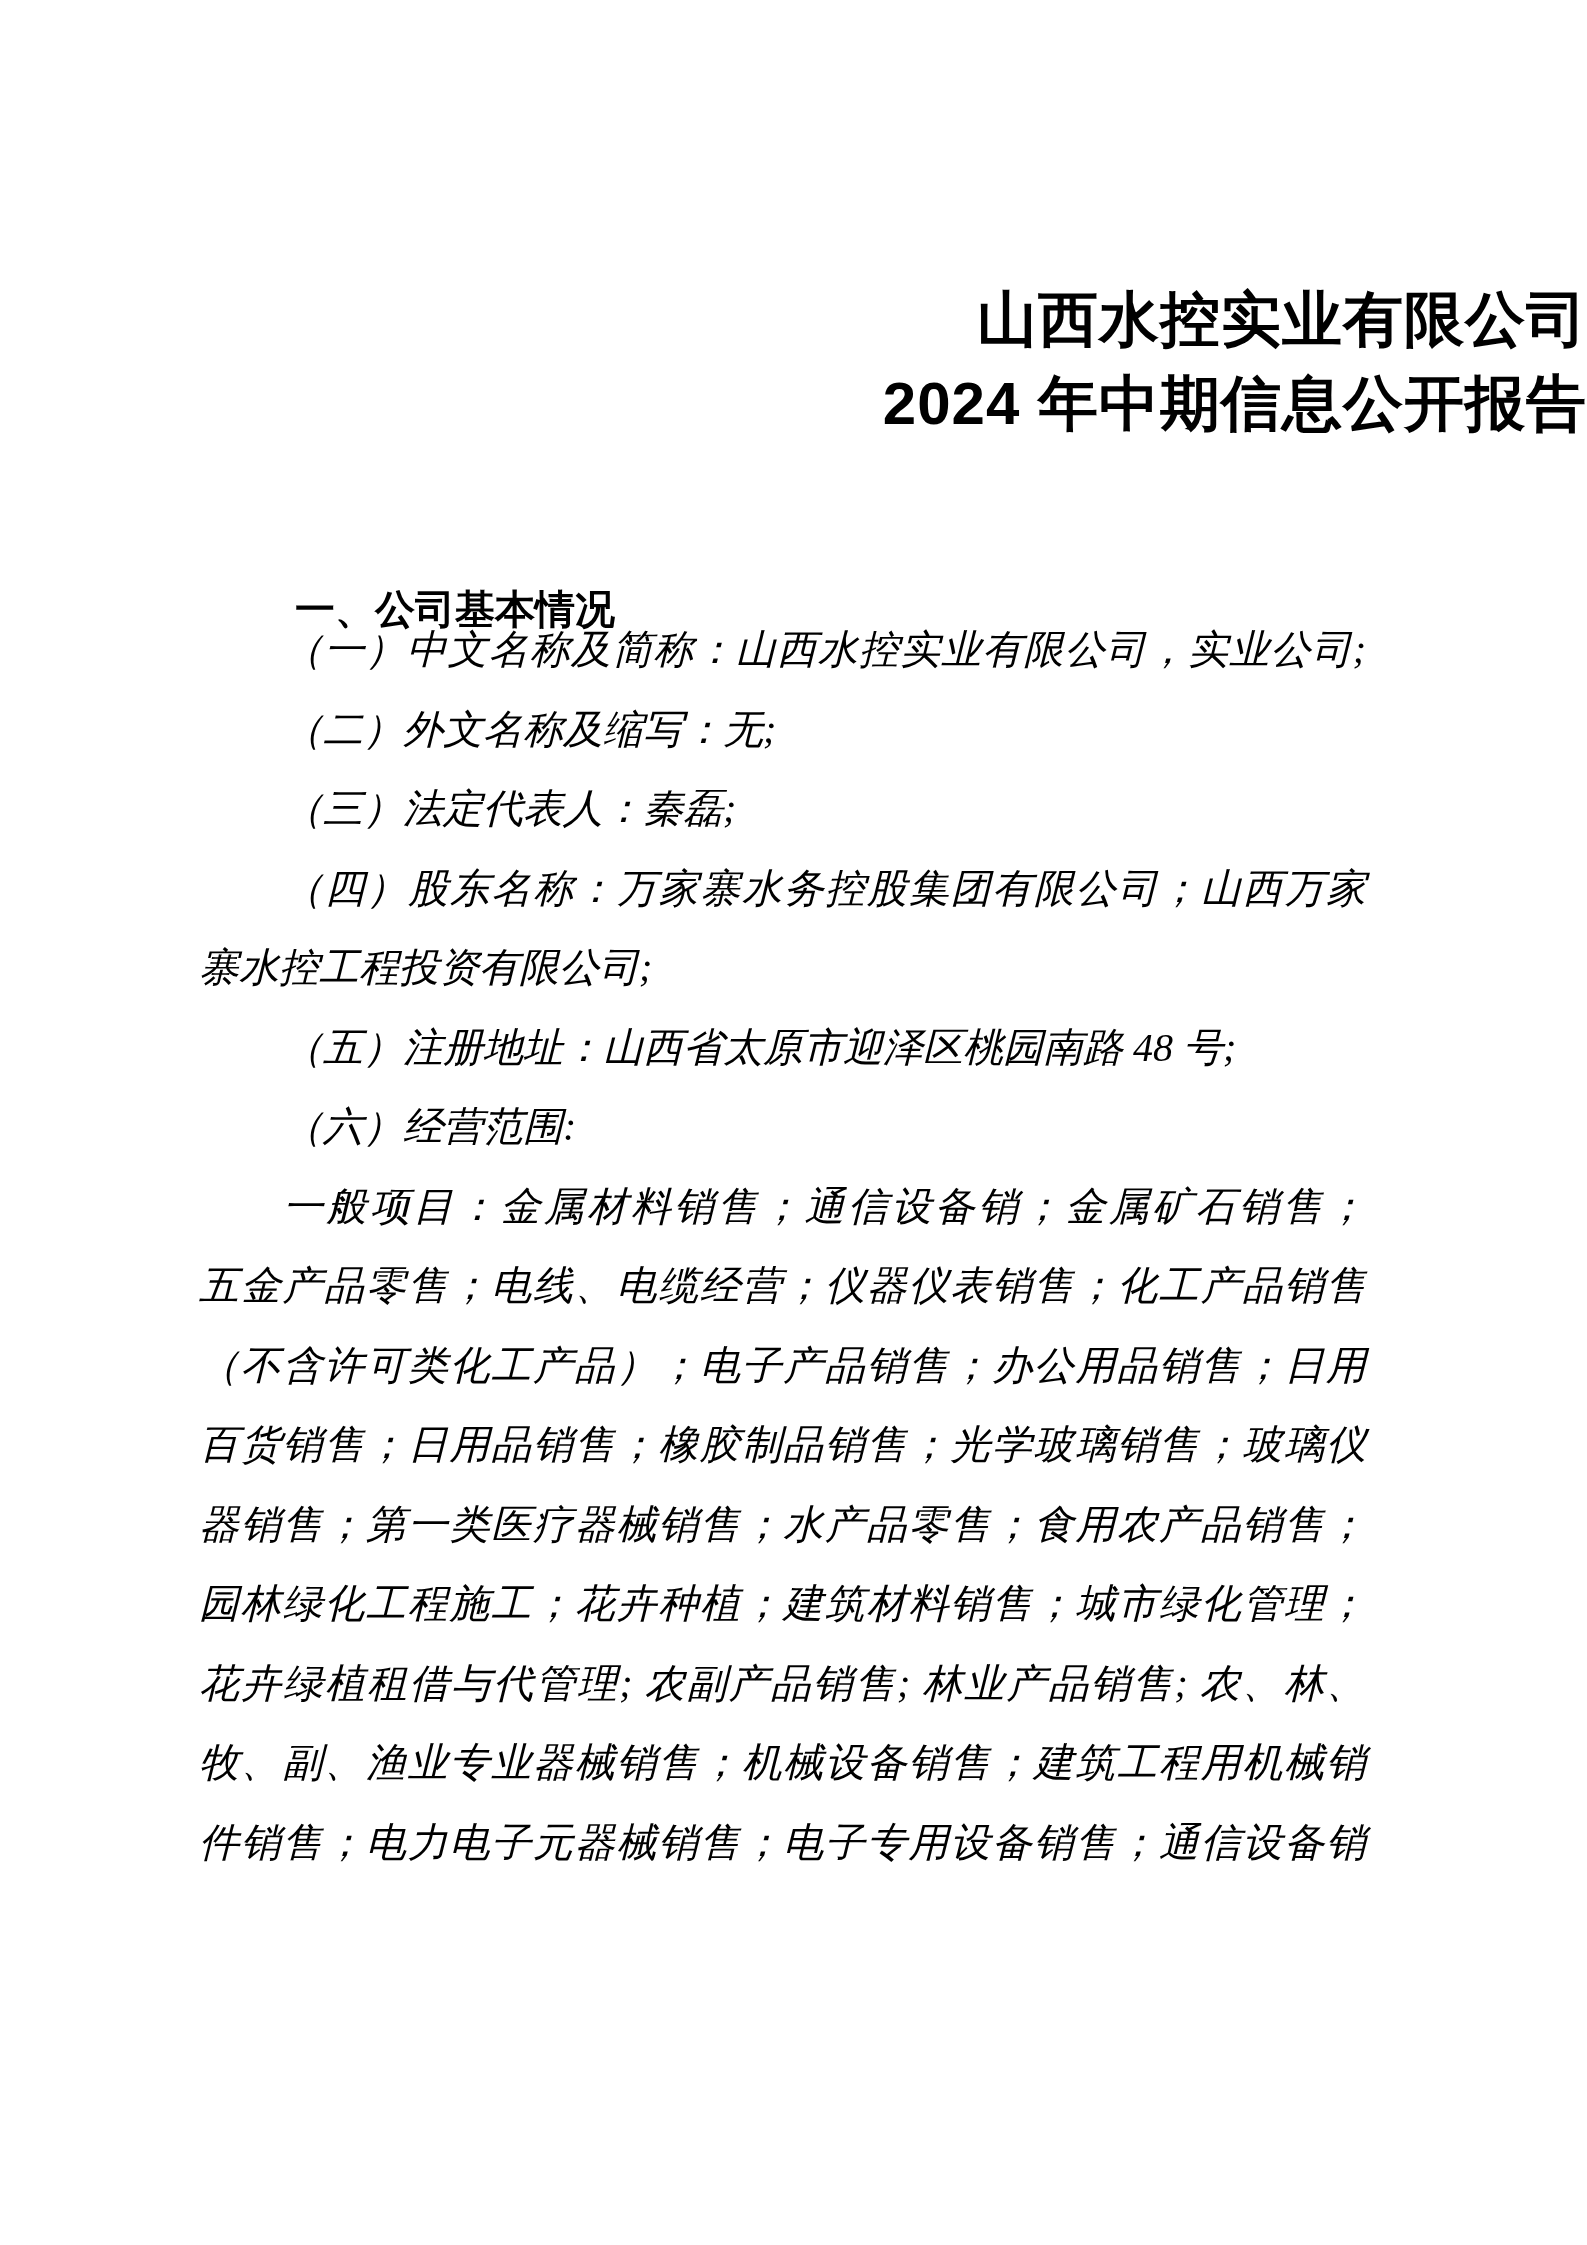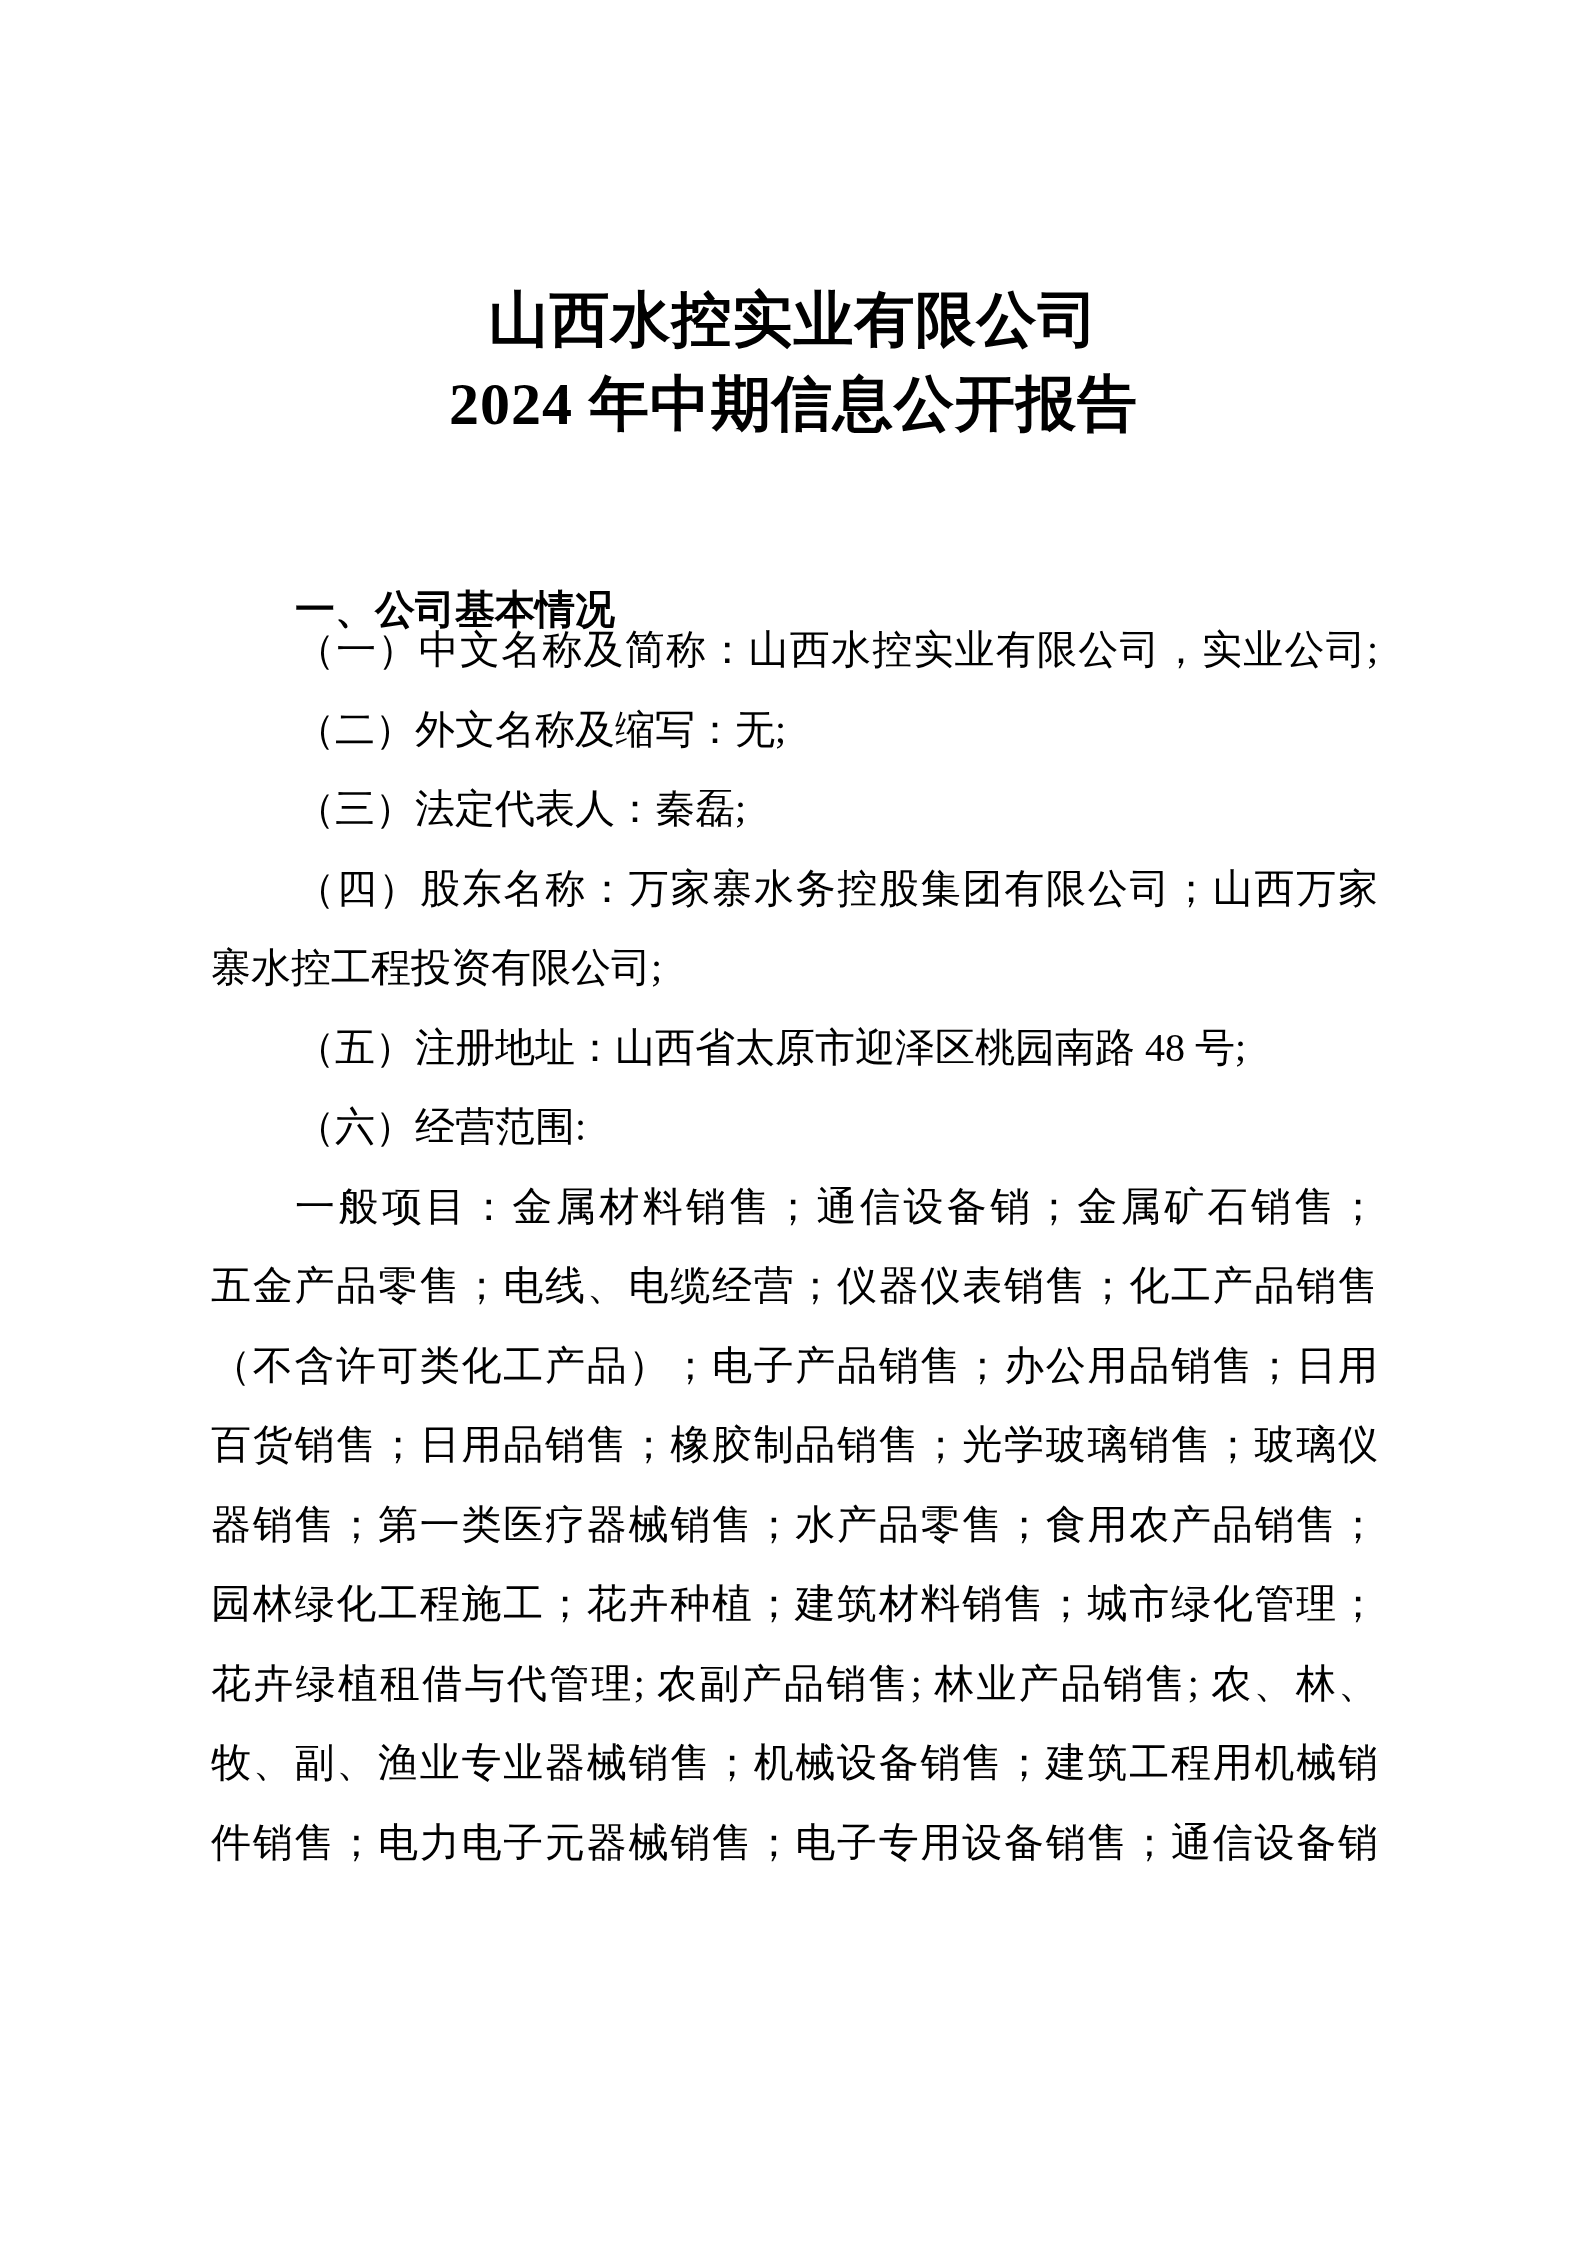--- a/index.html
+++ b/index.html
@@ -13,48 +13,49 @@
     height: 2245px;
     background: #ffffff;
     color: #000000;
     overflow: hidden;
   }
   .title-block {
     position: absolute;
     top: 278px;
     left: 0;
     width: 100%;
-    text-align: center;
-    font-family: Liberation Serif, serif;
+    text-align: right;
+    font-family: Liberation Sans, sans-serif;
     font-weight: bold;
     font-size: 60px;
     line-height: 84px;
     letter-spacing: 1px;
     white-space: nowrap;
   }
   .section-heading {
     position: absolute;
     top: 538px;
     left: 295px;
     font-family: "Liberation Sans", sans-serif;
     font-weight: bold;
     font-size: 40px;
     line-height: 50px;
     white-space: nowrap;
     margin-top: 46px;
   }
   .body-text {
     position: absolute;
     top: 610px;
-    left: 211px;
+    left: 199px;
     width: 1167px;
     font-family: "Liberation Serif", serif;
     font-weight: normal;
     font-size: 40px;
     line-height: 79.5px;
+    font-style: italic;
   }
   .line {
     height: 79.5px;
     white-space: nowrap;
     overflow: visible;
   }
   .line.justify {
     white-space: normal;
     text-align: justify;
     text-align-last: justify;

